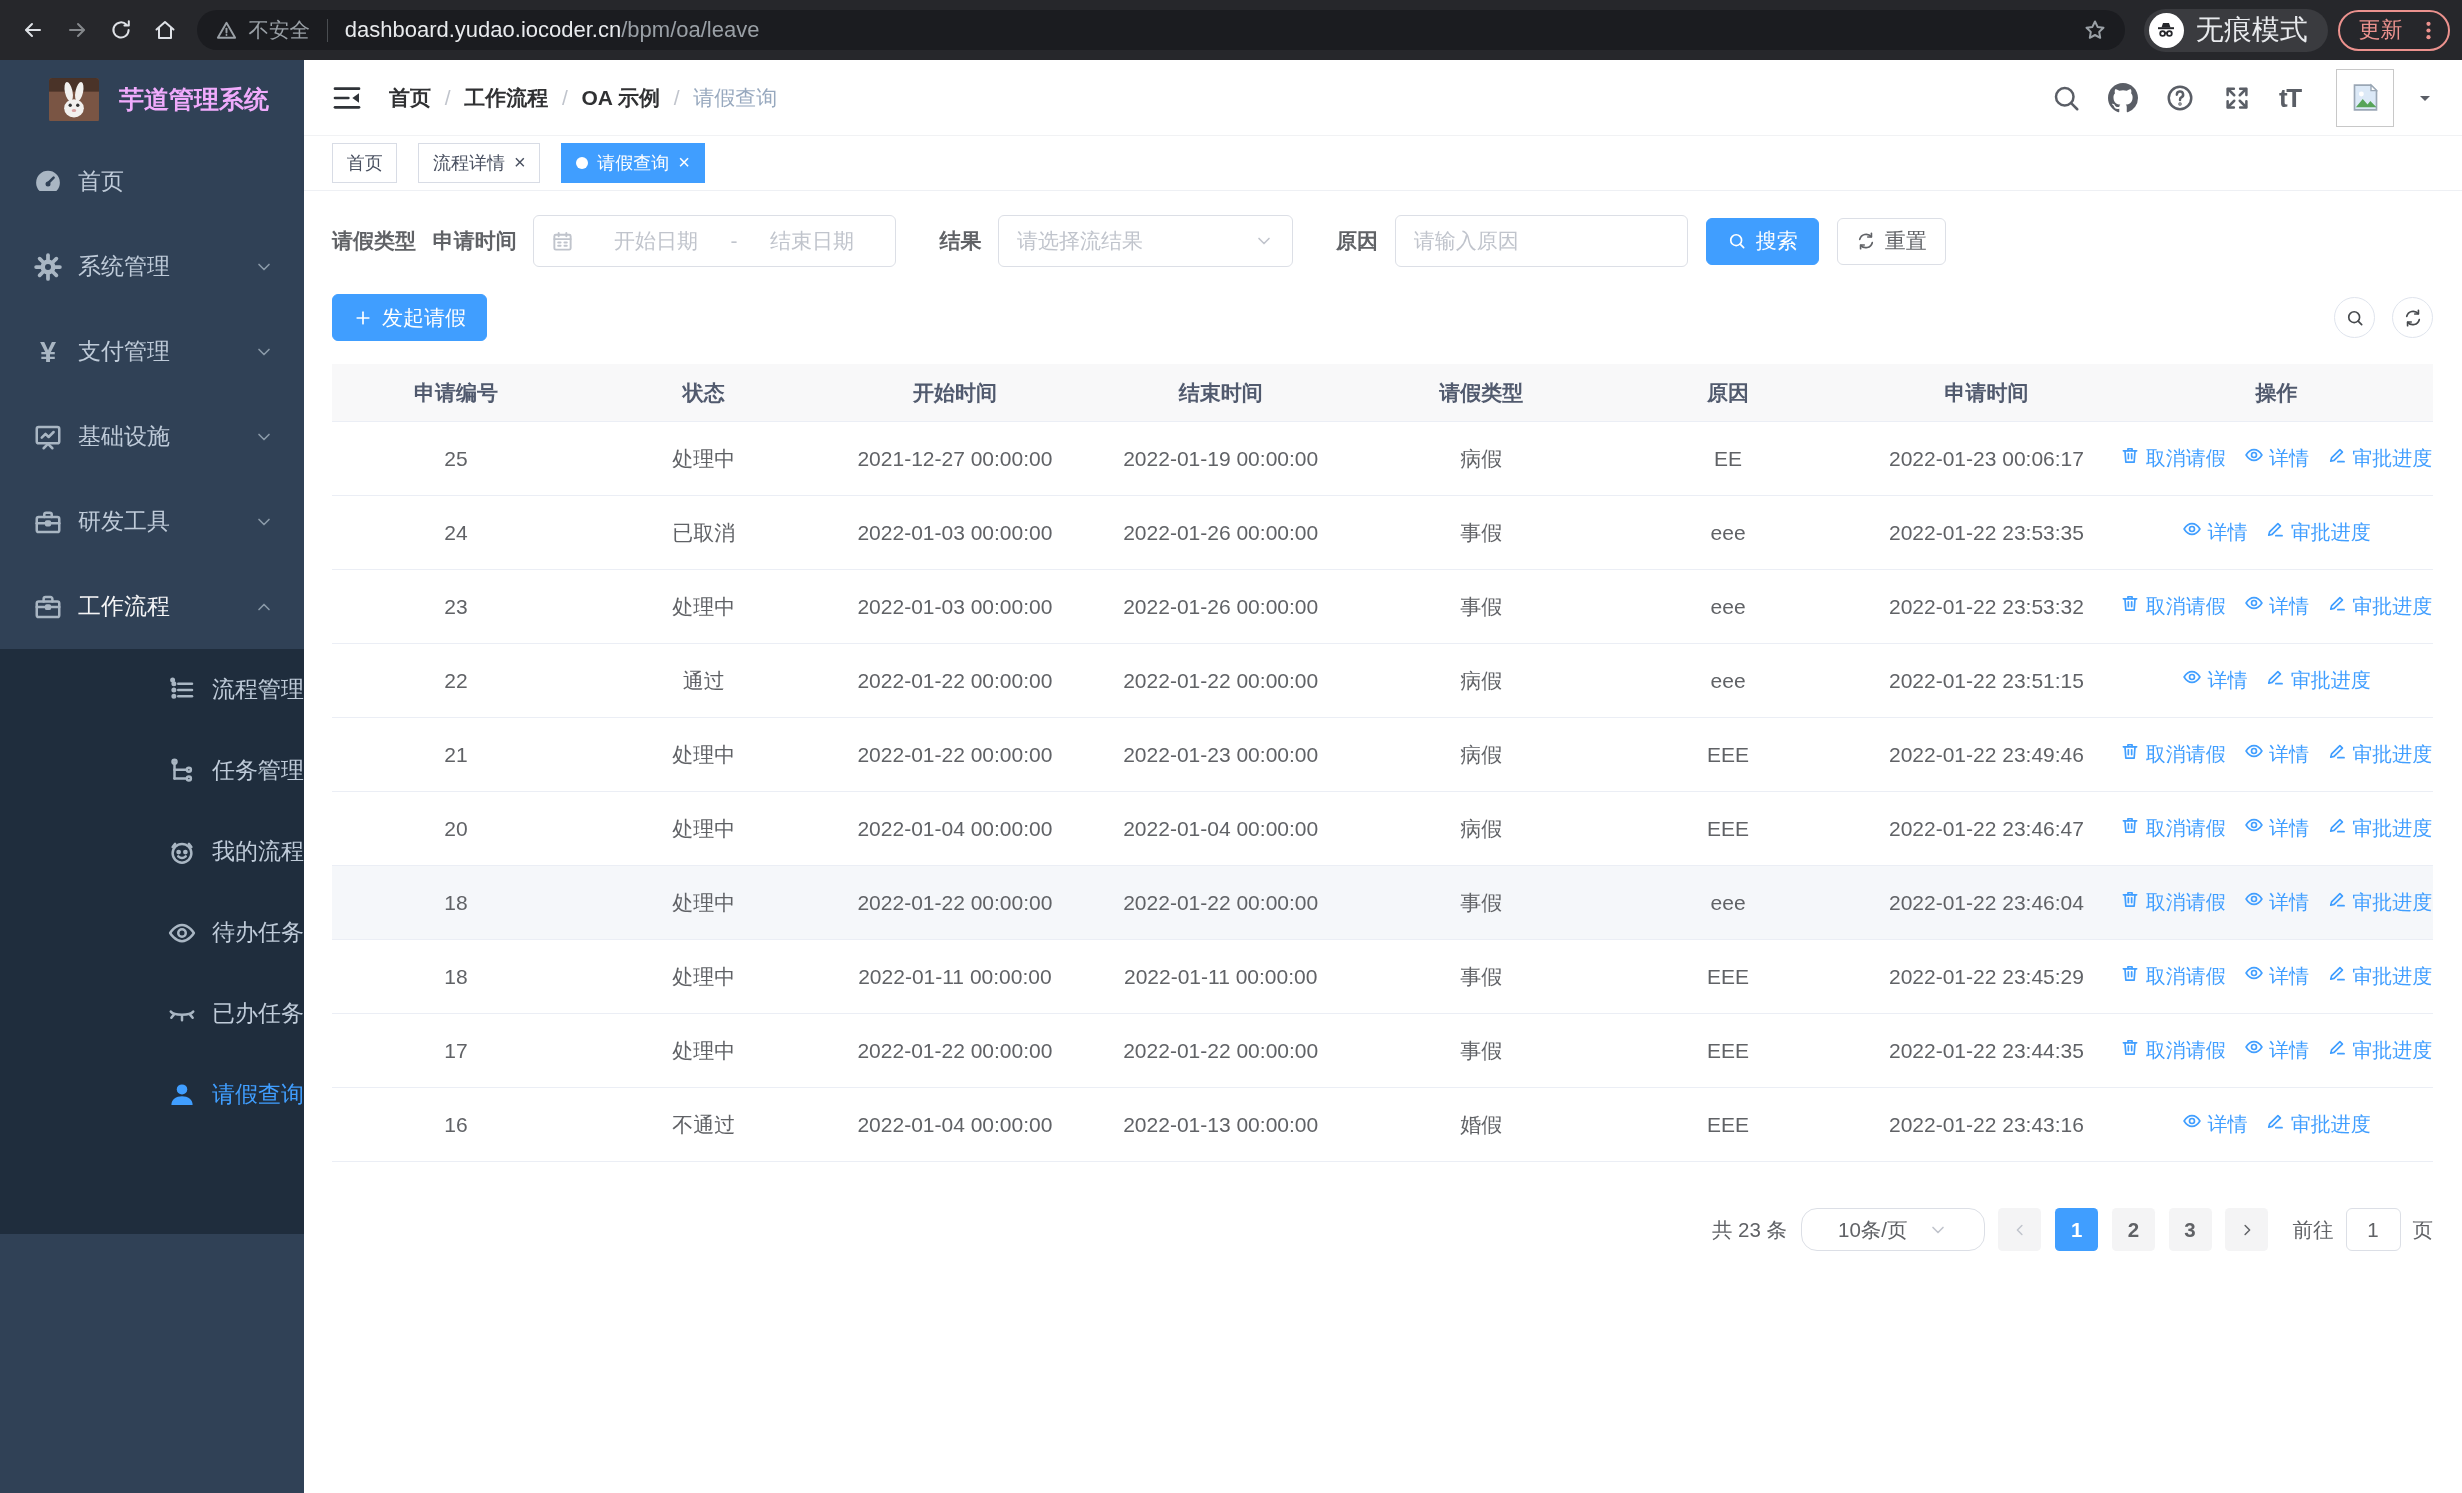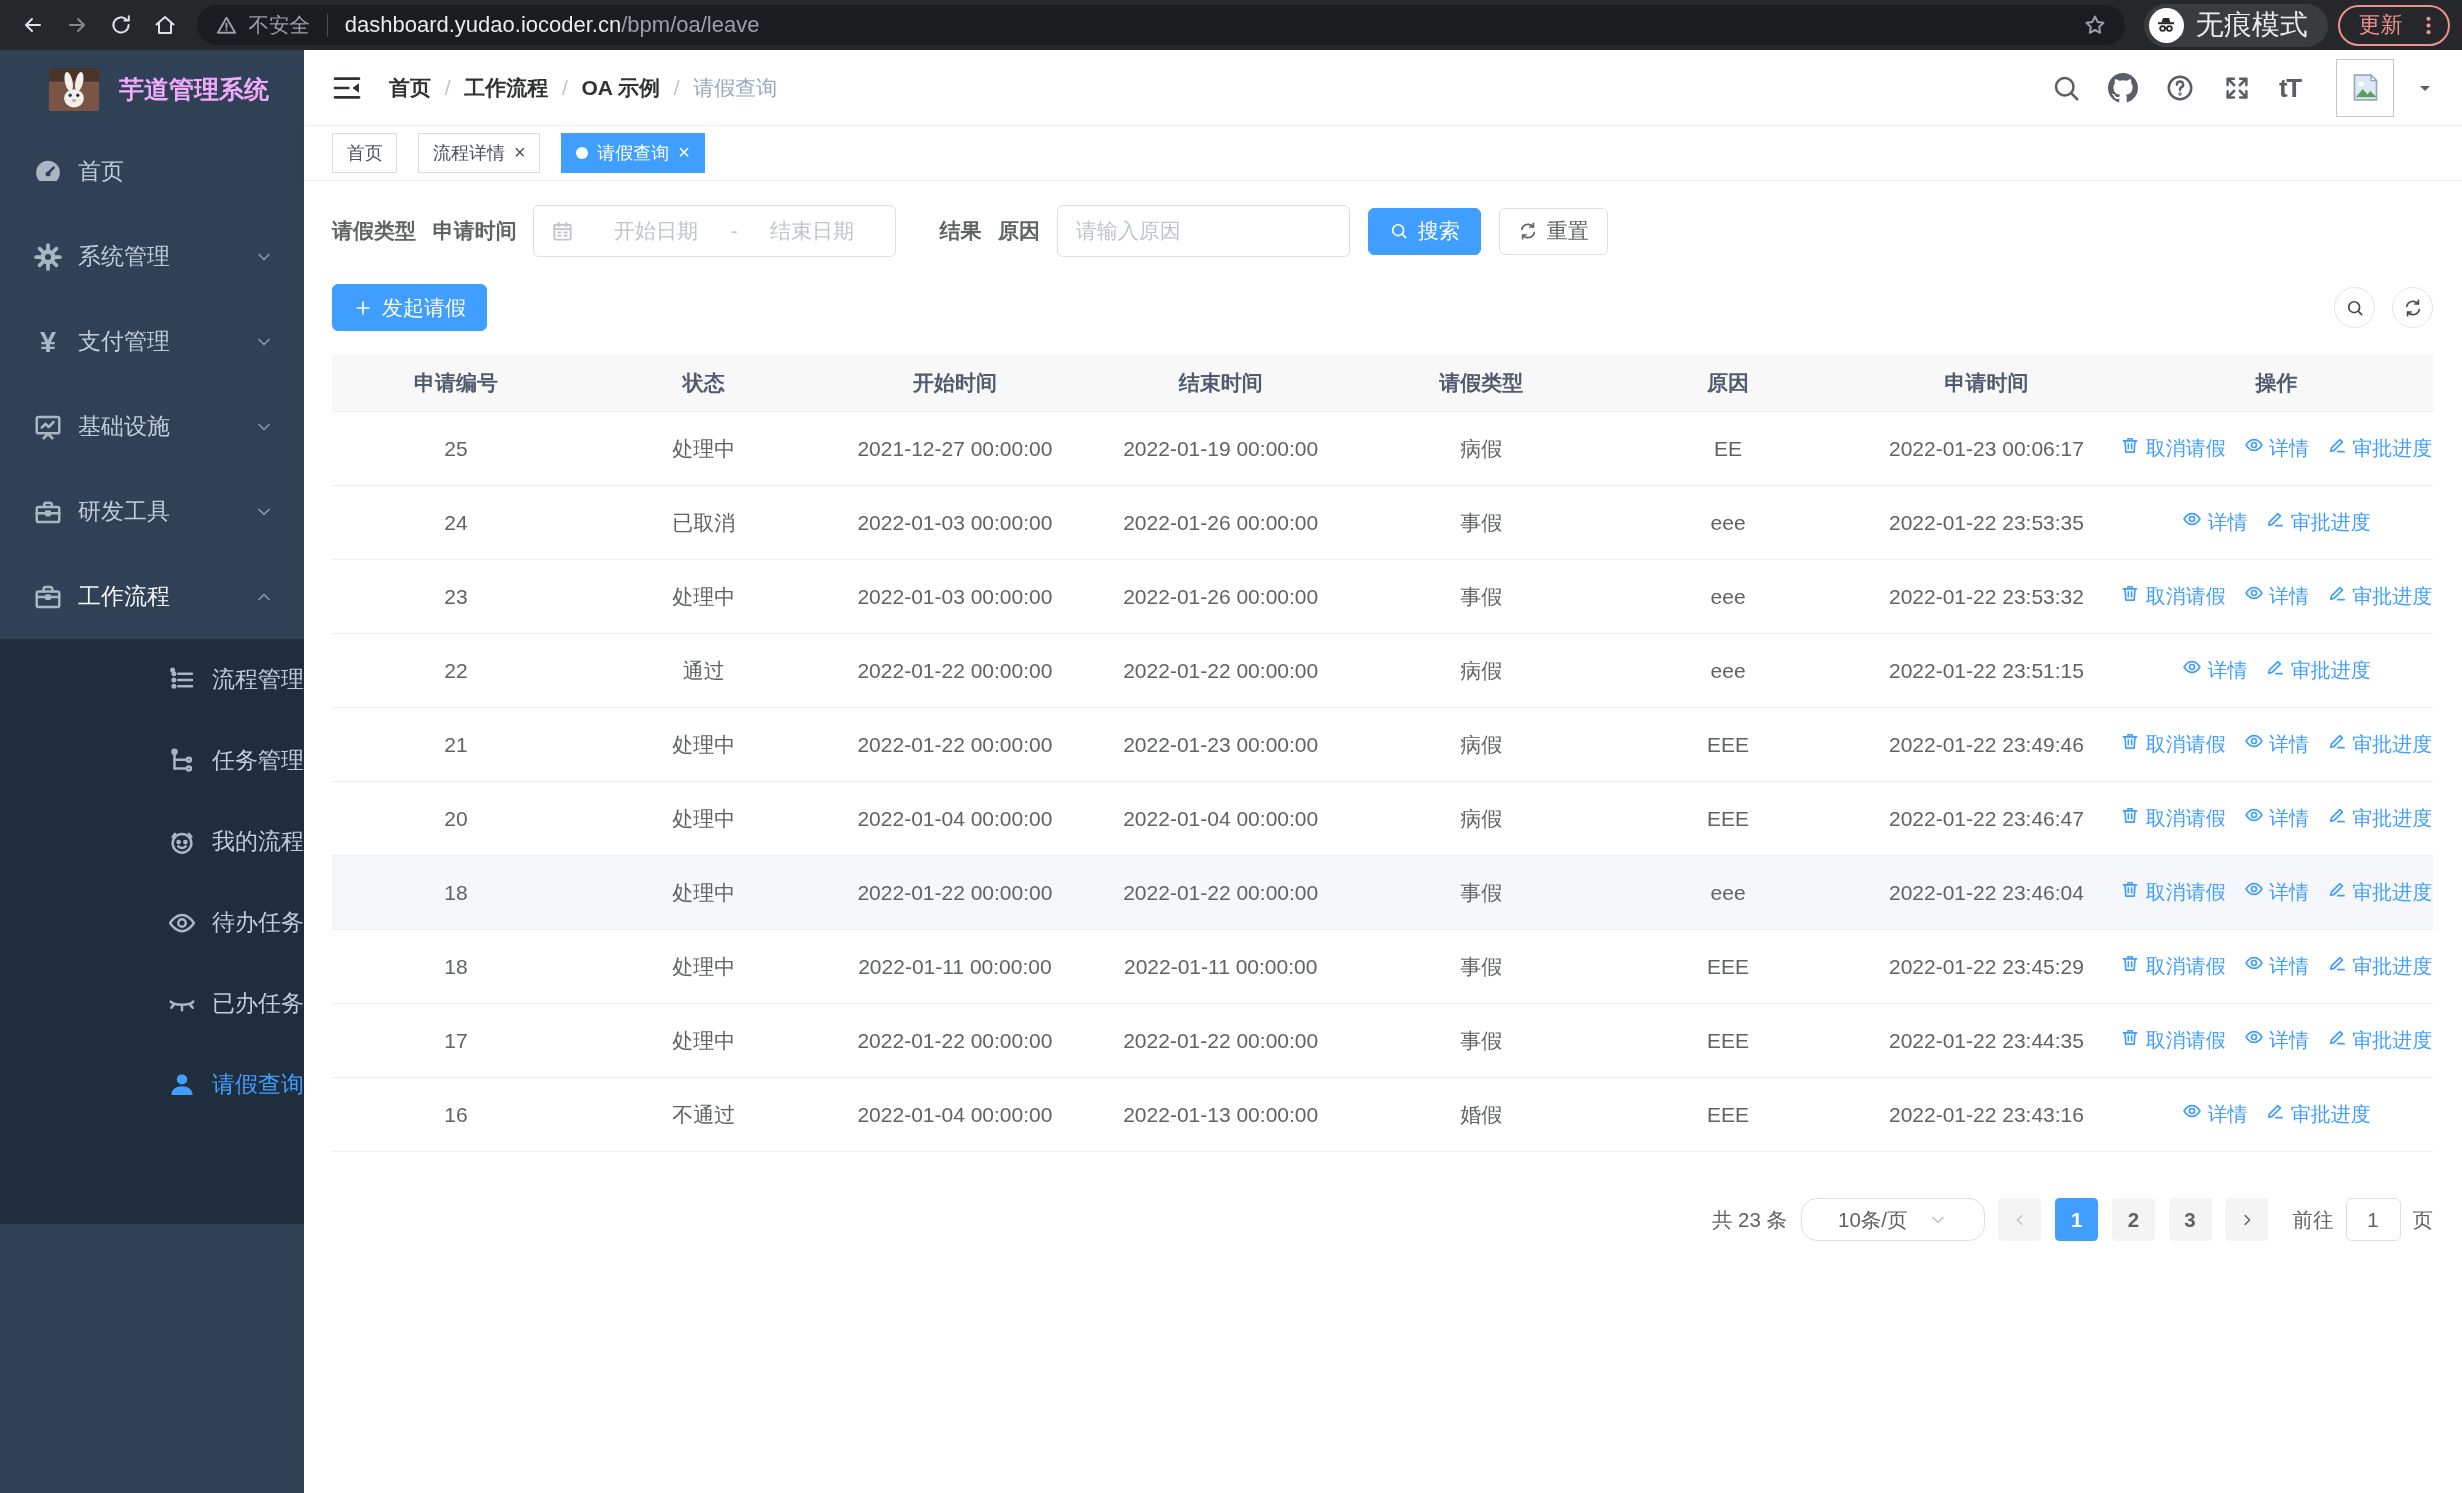--- a/index.html
+++ b/index.html
@@ -4,21 +4,21 @@
 <style>
   * { box-sizing: border-box; margin: 0; padding: 0; }
   html,body { width:2462px; height:1494px; overflow:hidden; }
   body { font-family:"Liberation Sans","DejaVu Sans",sans-serif; background:#fff; color:#606266;
          --primary:#409EFF; }
 
   svg { display:block; }
   .ic { stroke:currentColor; fill:none; stroke-width:2; stroke-linecap:round; stroke-linejoin:round; }
 
   
-  .browser { height:50px; background:#26272b; display:flex; align-items:center; padding:0 12px; gap:3px; }
+  .browser { height:60px; background:#26272b; display:flex; align-items:center; padding:0 12px; gap:3px; }
   .nav-btn { width:41px; height:41px; border-radius:50%; display:flex; align-items:center; justify-content:center; color:#dee1e6; flex-shrink:0; }
   .nav-btn svg { width:24px; height:24px; }
   .nav-btn.dim { color:#84878b; }
   .urlbar { flex:1; height:40px; margin:0 9px; background:#1b1c20; border-radius:20px; display:flex; align-items:center; padding:0 18px; gap:10.6px; min-width:0; }
   .sec-ic { color:#9aa0a6; } .sec-ic svg{ width:23px; height:23px; }
   .sec-label { color:#9aa0a6; font-size:20.5px; white-space:nowrap; }
   .url-sep { width:1.5px; height:23px; background:#4a4d51; margin:0 6px; flex-shrink:0;}
   .url { font-size:22px; white-space:nowrap; overflow:hidden; }
   .url .host { color:#e8eaed; } .url .path { color:#9aa0a6; }
   .star-btn { margin-left:auto; color:#9aa0a6; } .star-btn svg{ width:24px; height:24px;}
@@ -492,20 +492,28 @@
                 <line x1="7.5" y1="16.5" x2="10" y2="16.5"></line>
                 <line x1="14" y1="16.5" x2="16.5" y2="16.5"></line>
               </svg>
           </span>
           <span class="dr-part">开始日期</span>
           <span class="dr-sep">-</span>
           <span class="dr-part">结束日期</span>
         </div>
 
         <span class="f-label">结果</span>
+        <div class="box sel w2 gap">
+          <span class="ph">请选择流结果</span>
+          <span class="sel-chev">
+              <svg viewBox="0 0 24 24" class="ic">
+                <polyline points="6 9 12 15 18 9"></polyline>
+              </svg>
+            </span>
+        </div>
 
         <span class="f-label">原因</span>
         <input class="box reason-input" placeholder="请输入原因" style="">
 
         <button class="btn btn-primary btn-gap">
           <svg viewBox="0 0 24 24" class="ic" stroke-width="2.4">
               <circle cx="11" cy="11" r="6.5"></circle>
               <line x1="15.8" y1="15.8" x2="20" y2="20"></line>
             </svg>
           <span>搜索</span>

